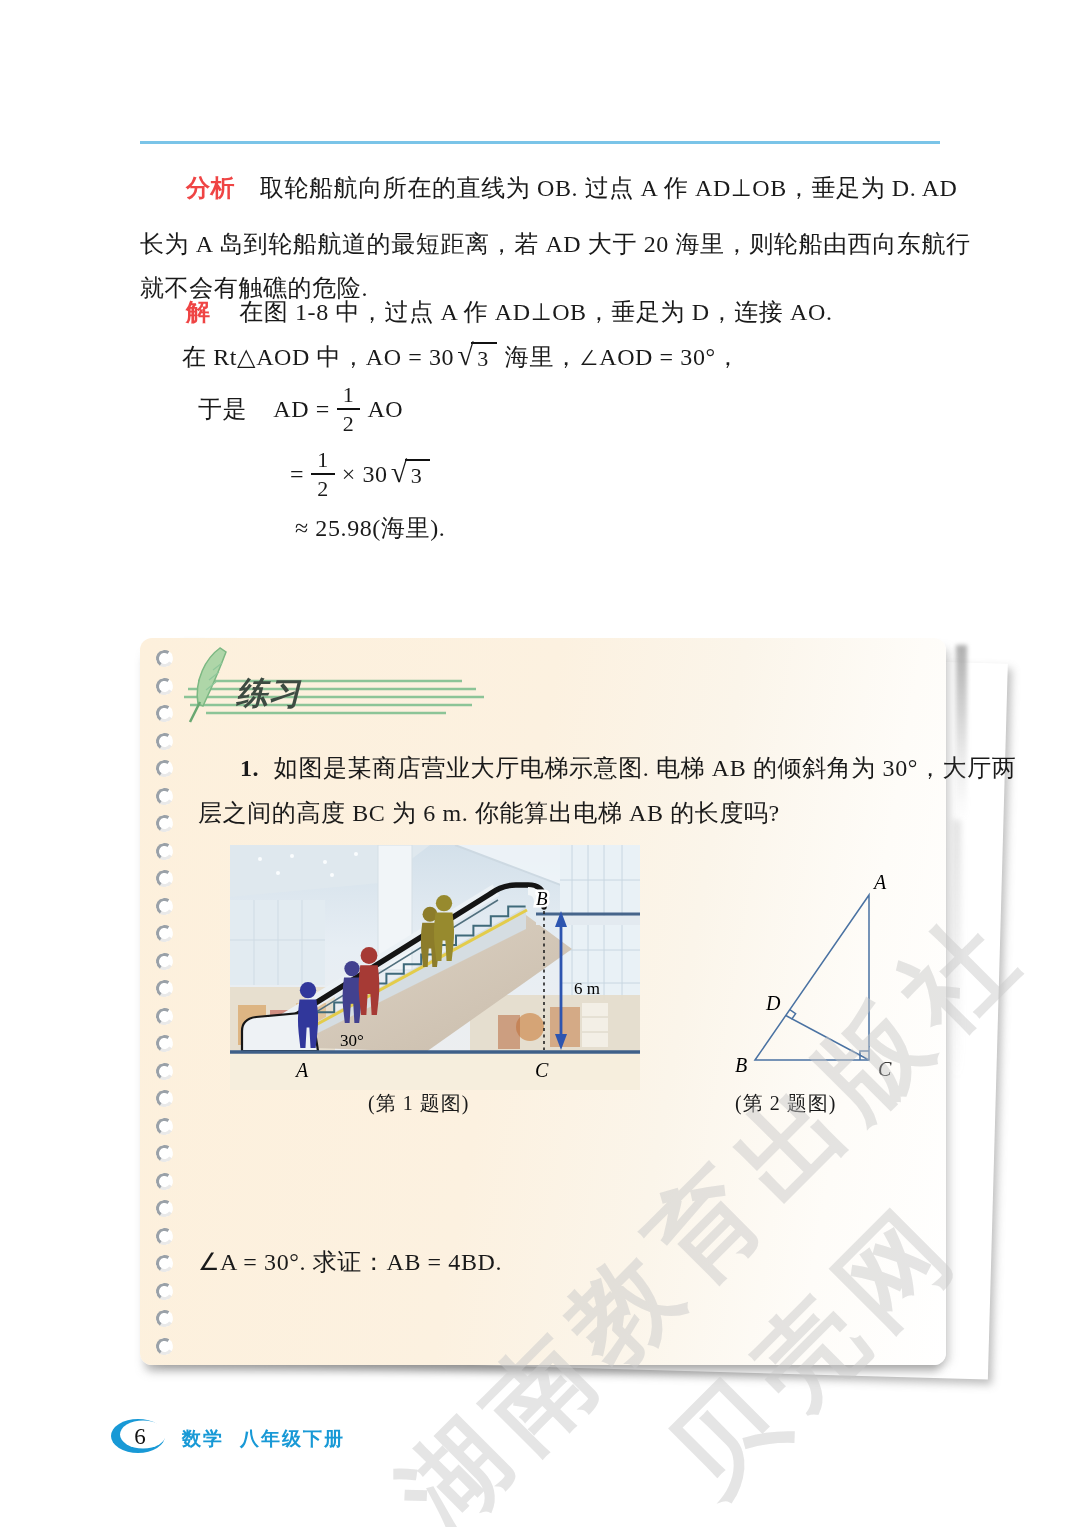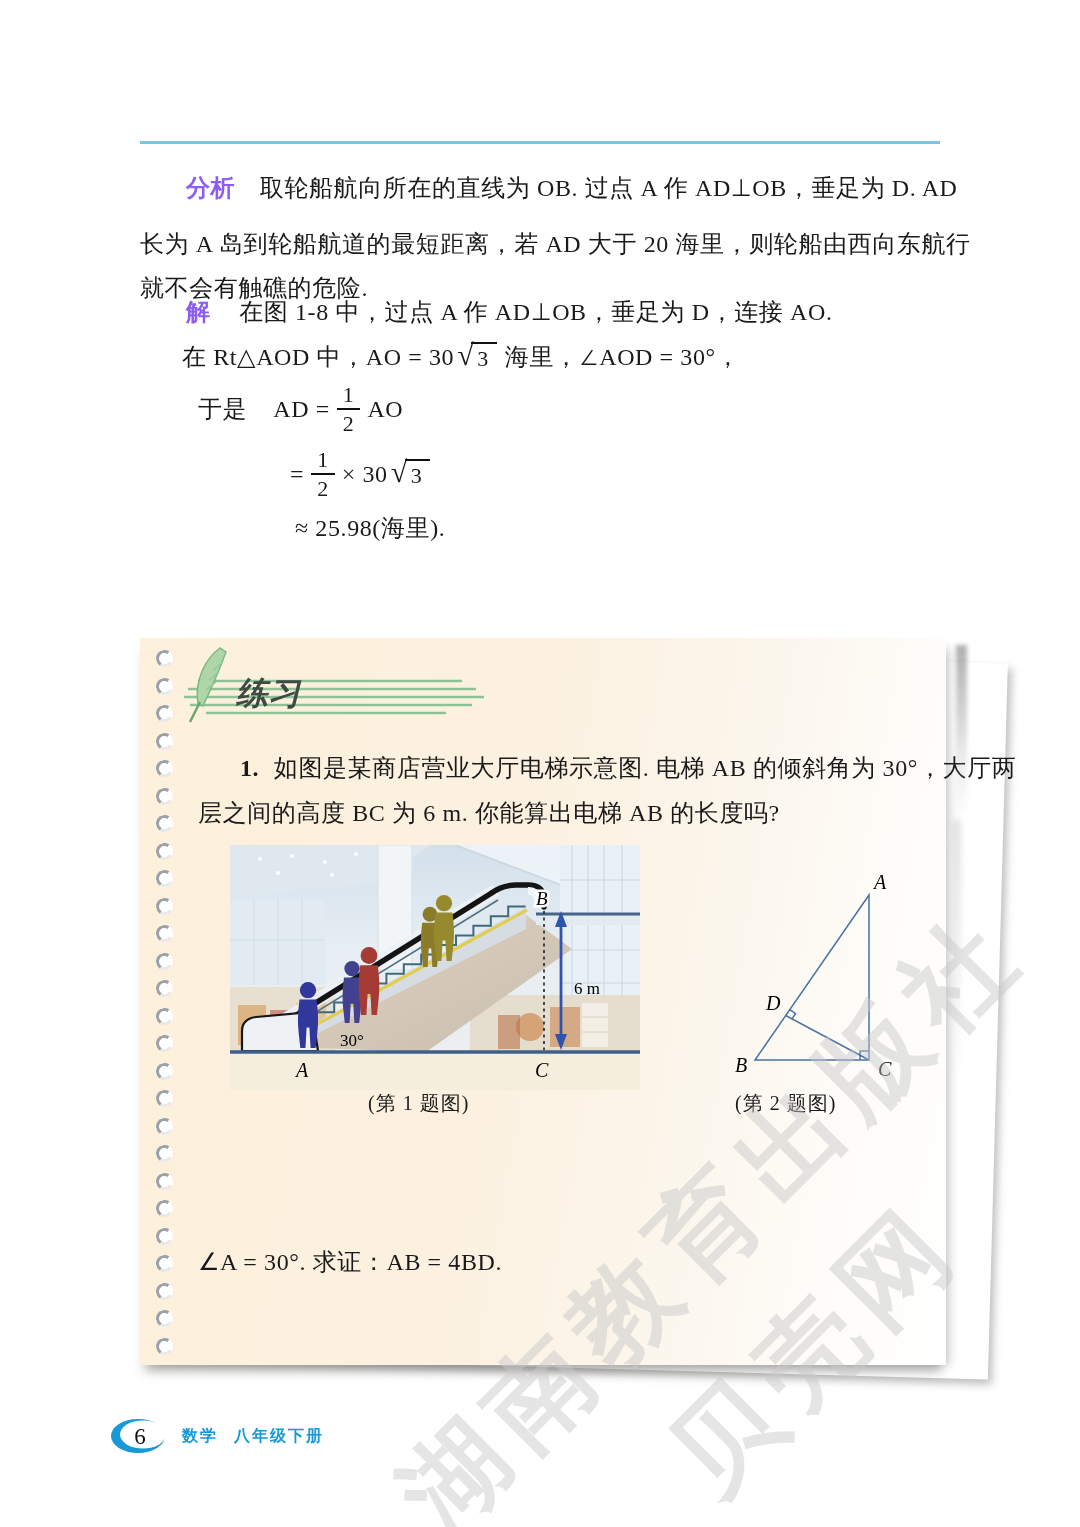--- a/index.html
+++ b/index.html
@@ -1,56 +1,56 @@
 <!DOCTYPE html>
 <html><head>
 <meta charset="utf-8">
 <style>
   html,body{margin:0;padding:0;background:#ffffff;}
   .page{position:relative;width:1080px;height:1527px;background:#fff;overflow:hidden;
         font-family:"Liberation Serif",serif;color:#1a1a1a;}
   .abs{position:absolute;}
   .nowrap{white-space:nowrap;}
   .body-t{font-size:24px;letter-spacing:0.6px;}
-  .lbl{color:#8b5cf6;font-weight:bold;margin-top:20px;}
+  .lbl{color:#ef4444;font-weight:bold;margin-top:20px;}
   .boldnum{font-weight:bold;}
   .flexline{display:flex;align-items:center;}
   
   .frac{display:inline-block;text-align:center;font-size:22px;vertical-align:middle;margin:0 7px;line-height:1.05;}
   .frac .num{display:block;border-bottom:2px solid #111;padding:0 6px 2px;}
   .frac .den{display:block;padding-top:2px;}
   
   .sqrt{display:inline-flex;align-items:flex-start;margin-left:3px;}
   .sqrt .sign{font-size:30px;line-height:1;transform:translateY(-2px);}
   .sqrt .radicand{border-top:2px solid #111;padding:2px 8px 0 6px;font-size:22px;margin-left:-3px;}
   
   .top-rule{left:140px;top:141px;width:800px;height:3px;background:#7ac4e8;}
   
   .under-sheet{left:168px;top:652px;width:830px;height:716px;background:#ffffff;
      transform:rotate(1.6deg);box-shadow:4px 5px 9px rgba(110,110,110,.45);z-index:0;}
-  .practice-box{left:140px;top:638px;width:806px;height:727px;z-index:1;border-radius:1px;
+  .practice-box{left:140px;top:638px;width:806px;height:727px;z-index:1;border-radius:12px;
      background:linear-gradient(100deg,#fdf0dc 0%,#fcf1e0 45%,#fbf5ea 65%,#fefcf8 84%,#ffffff 100%);
      box-shadow:0 11px 10px -5px rgba(105,105,105,.5), 9px 5px 9px -5px rgba(140,140,140,.35);}
   .shadow-wedge{left:956px;top:645px;width:11px;height:175px;z-index:2;filter:blur(2px);
      background:linear-gradient(to bottom,rgba(110,110,110,.55),rgba(150,150,150,.18) 65%,rgba(150,150,150,0));}
   .shadow-wedge2{left:953px;top:820px;width:8px;height:260px;z-index:2;filter:blur(3px);
      background:linear-gradient(to bottom,rgba(140,140,140,.25),rgba(150,150,150,0));}
   .holes{position:absolute;left:16px;top:12px;display:flex;flex-direction:column;gap:10.5px;}
   .hole{width:17px;height:17px;border-radius:50%;background:#fff;box-sizing:border-box;
      border:3px solid #9aa1a8;border-right-color:transparent;border-bottom-color:#e9e9e9;
      transform:rotate(-12deg);}
   .prob{font-size:24px;letter-spacing:0.6px;}
   .caption{font-size:20px;letter-spacing:1px;}
   
   .watermark{position:absolute;z-index:40;pointer-events:none;white-space:nowrap;
      font-family:"Liberation Sans",sans-serif;font-weight:700;color:#c9c9c9;opacity:.48;
      font-size:104px;letter-spacing:14px;transform:rotate(-45deg);transform-origin:0 50%;}
   
   .book-label{color:#1899d6;font-family:"Liberation Sans",sans-serif;font-weight:bold;
-     font-size:16px;letter-spacing:2px;display:flex;gap:16px;align-items:flex-end;}
+     font-size:19px;letter-spacing:2px;display:flex;gap:16px;align-items:flex-end;}
   svg text{font-family:"Liberation Serif",serif;}
 </style>
 </head>
 <body>
 
 <div class="page">
 
   <div class="abs top-rule"></div>
 
   <div class="abs body-t nowrap" style="left:186px;top:172px;">

